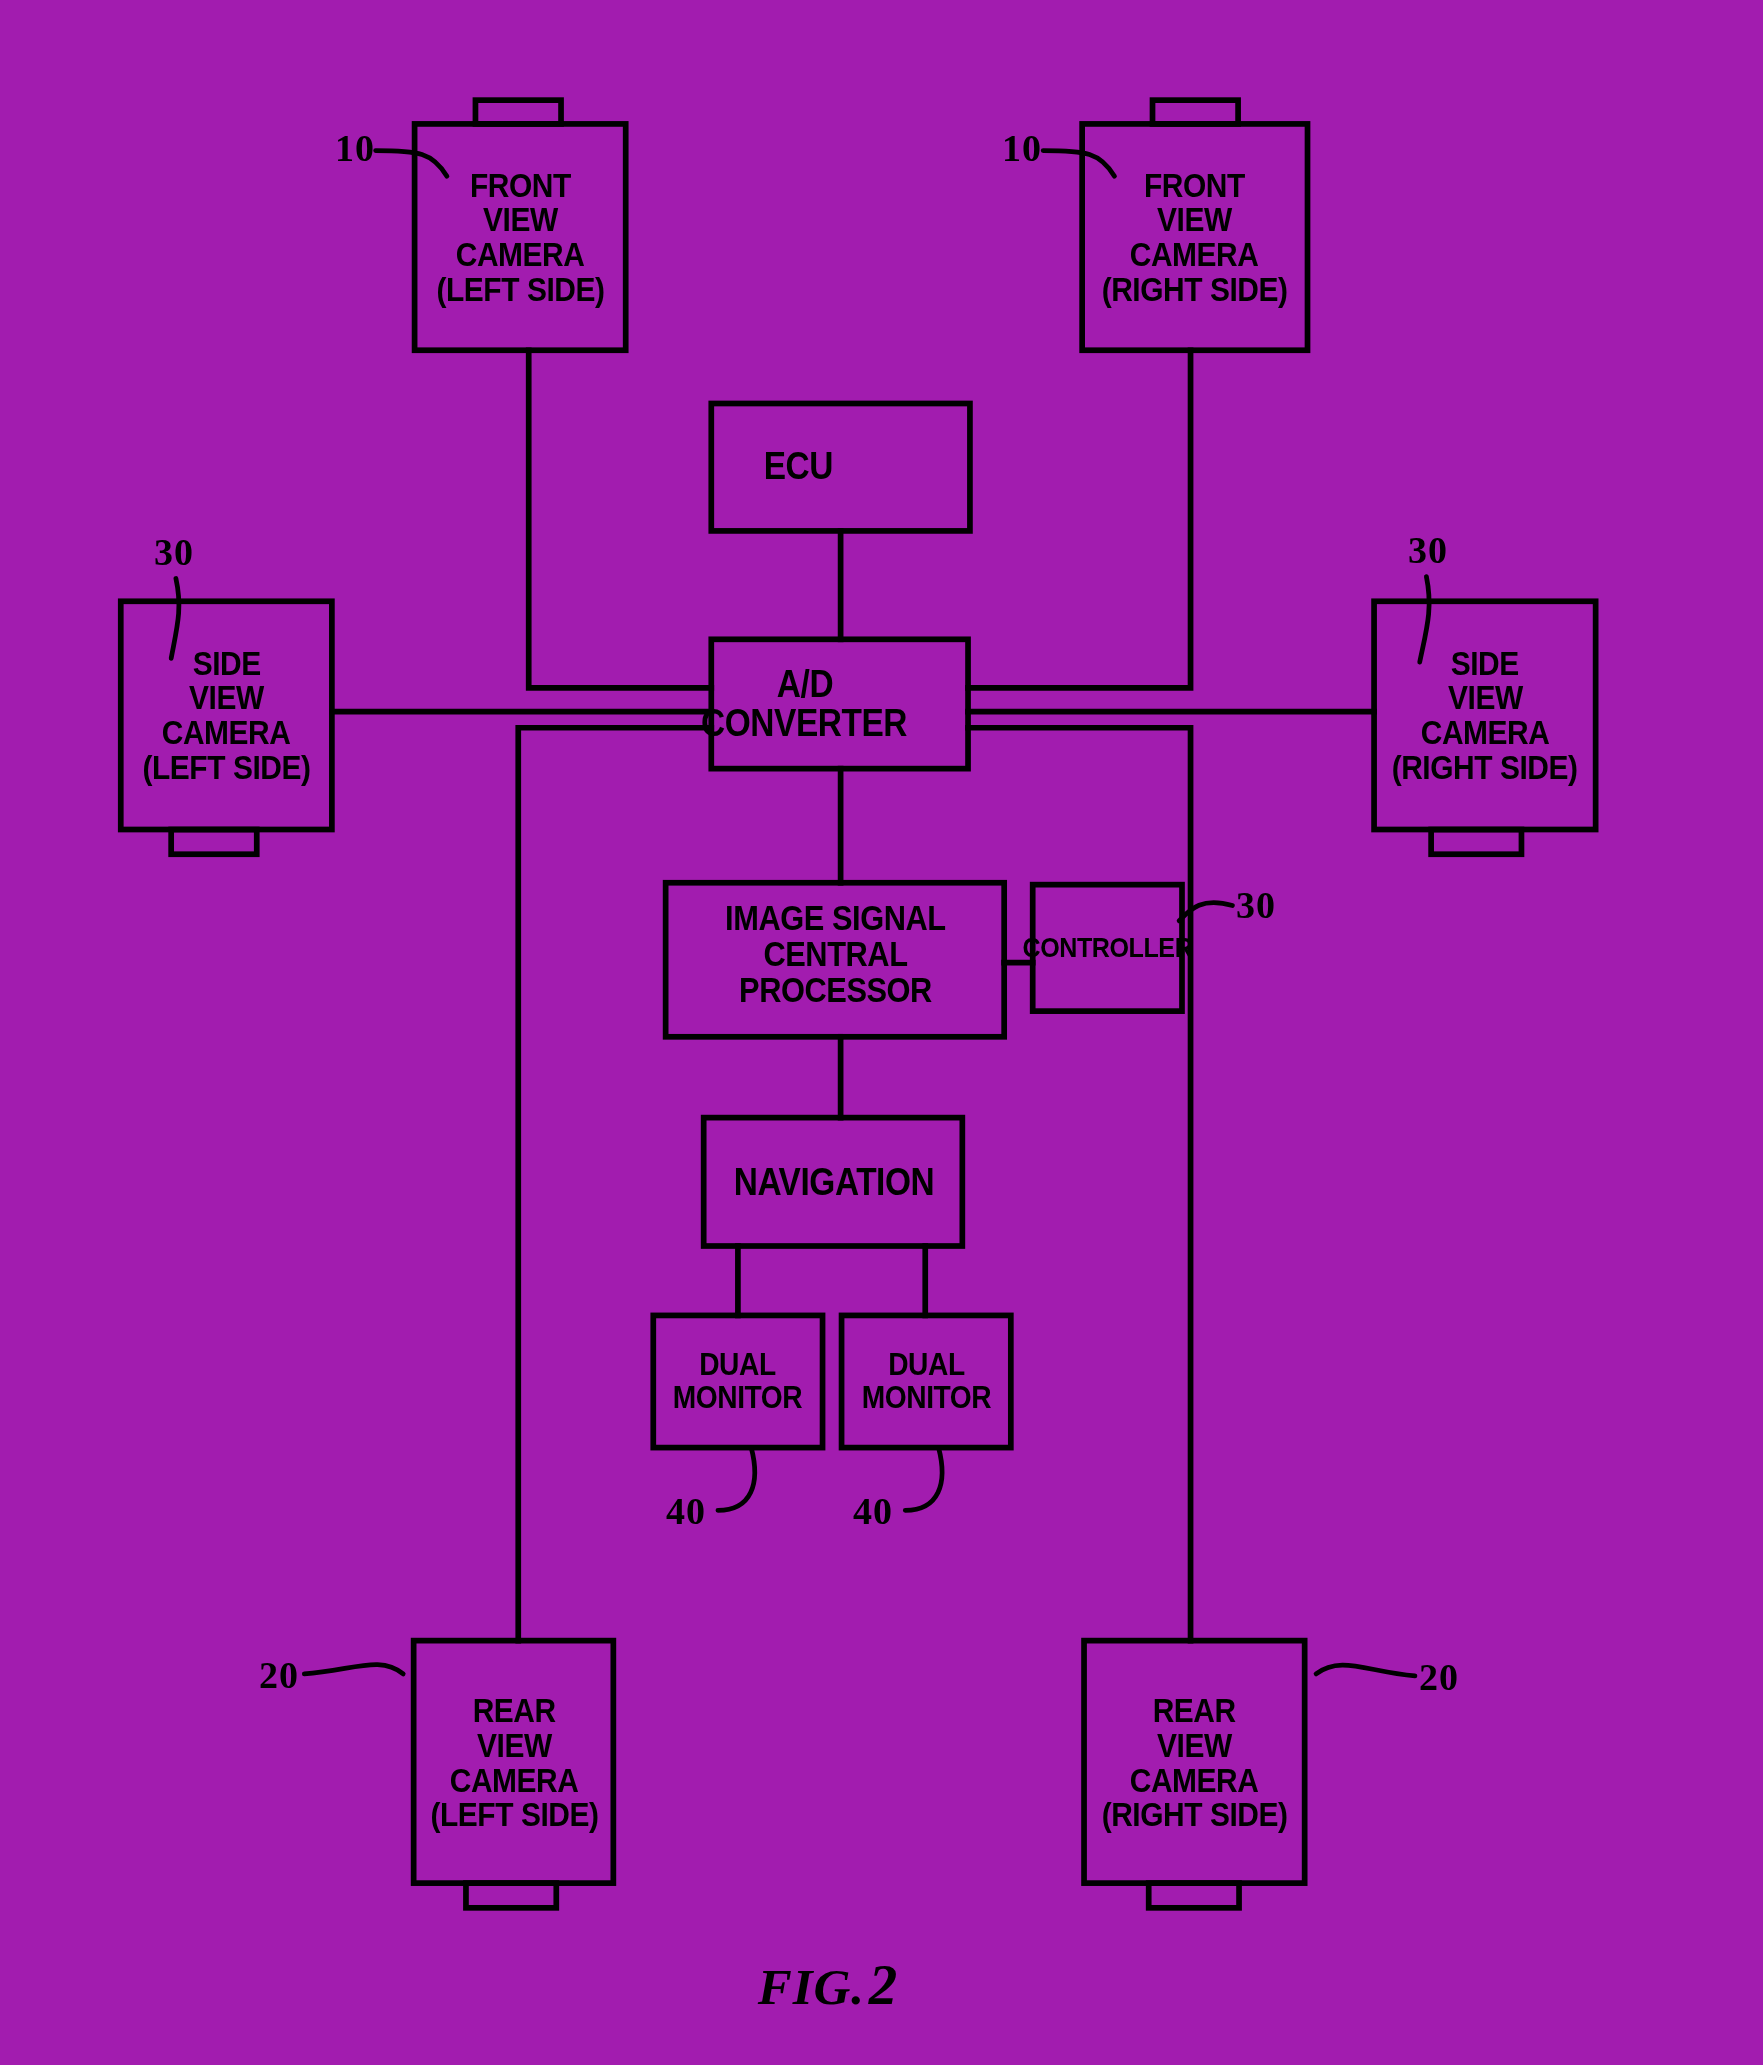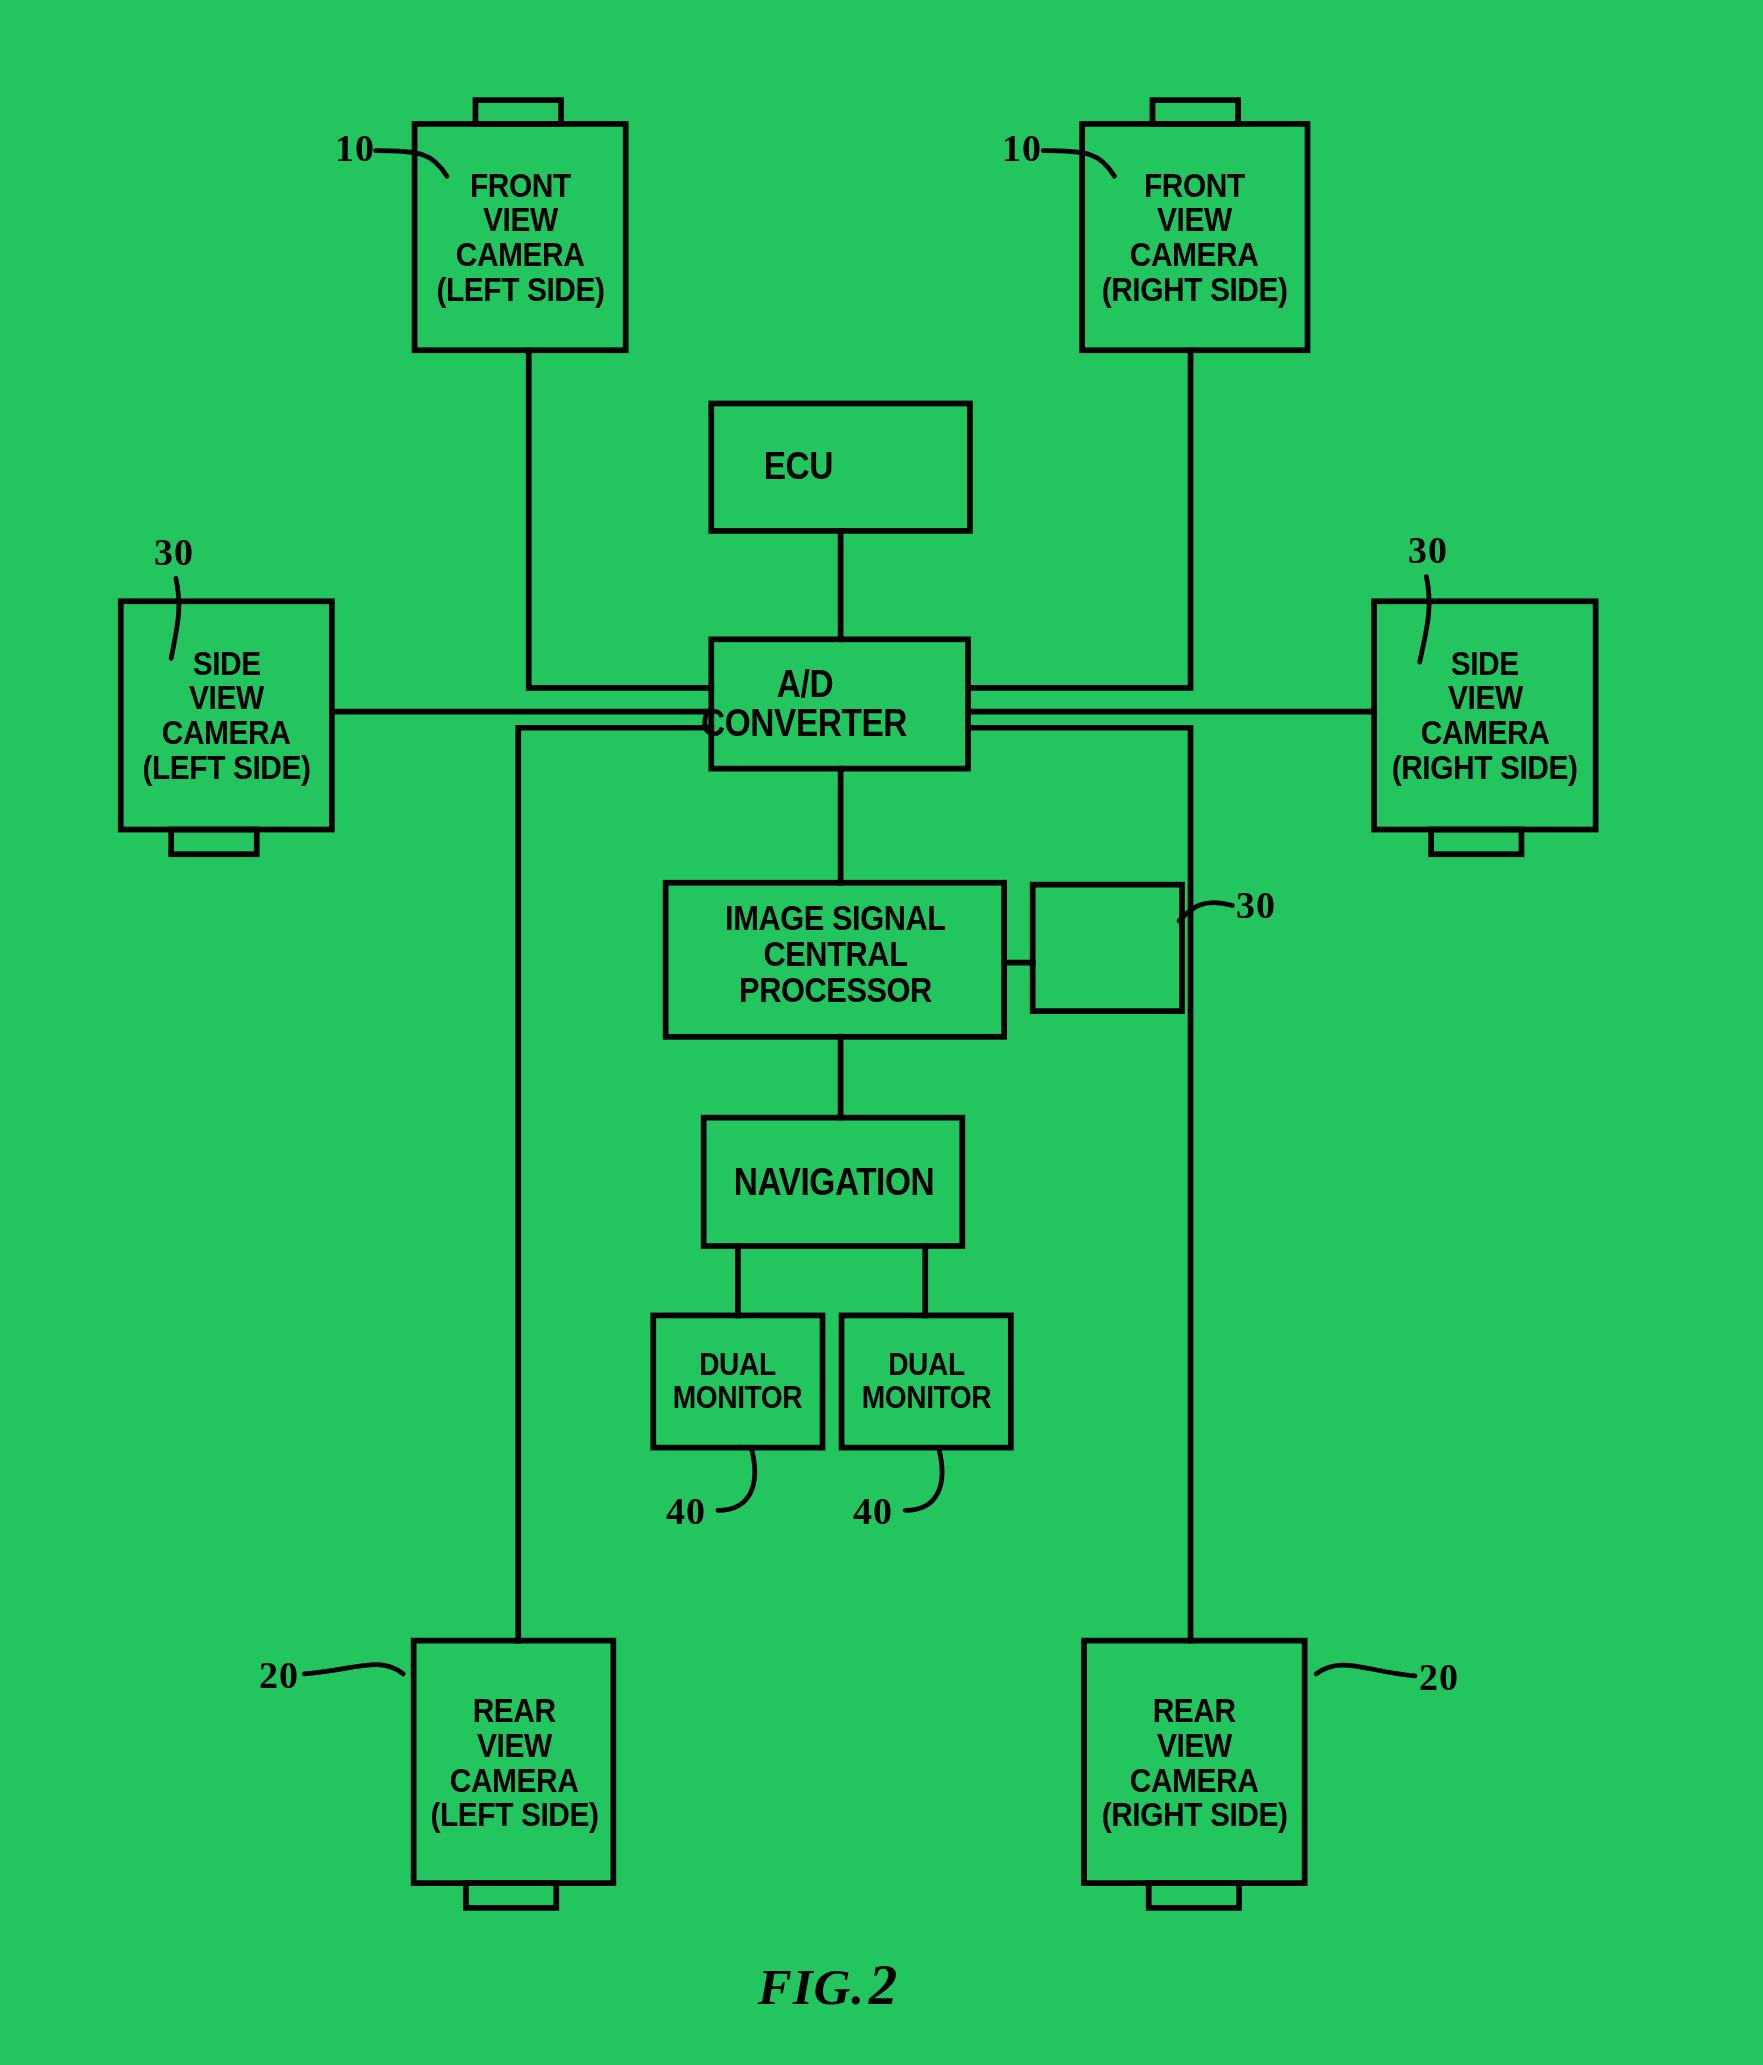--- a/index.html
+++ b/index.html
@@ -1,20 +1,20 @@
 <!DOCTYPE html>
 <html style="font-size:15px"><head>
 <meta charset="utf-8">
 <style>
   html,body{margin:0;padding:0;background:#ffffff;}
   #page{
     position:relative;
     width:1763px;
     height:2066px;
-    background:#22c55e;
+    background:#a21caf;
     font-family:"Liberation Sans", sans-serif;
     overflow:hidden;
   }
   #svg-layer{position:absolute;left:0;top:0;width:1763px;height:2066px;}
   .node-label{
     position:absolute;
     display:flex;
     flex-direction:column;
     align-items:center;
     justify-content:center;
@@ -149,20 +149,23 @@
   <div class="node-label" style="left:676px;top:639px;width:257px;height:129px;font-size:38px;">
     <span>A/D</span>
     <span>CONVERTER</span>
   </div>
 
   <div class="node-label" style="left:666px;top:877px;width:339px;height:154px;font-size:35px;">
     <span>IMAGE SIGNAL</span>
     <span>CENTRAL PROCESSOR</span>
   </div>
 
+  <div class="node-label" style="left:1033px;top:885px;width:149px;height:126px;font-size:28.5px;">
+    <span>CONTROLLER</span>
+  </div>
 
   <div class="node-label" style="left:704px;top:1118px;width:259px;height:128px;font-size:38px;">
     <span>NAVIGATION</span>
   </div>
 
   <div class="node-label" style="left:653px;top:1315px;width:169px;height:132px;font-size:32px;">
     <span>DUAL</span>
     <span>MONITOR</span>
   </div>
 

